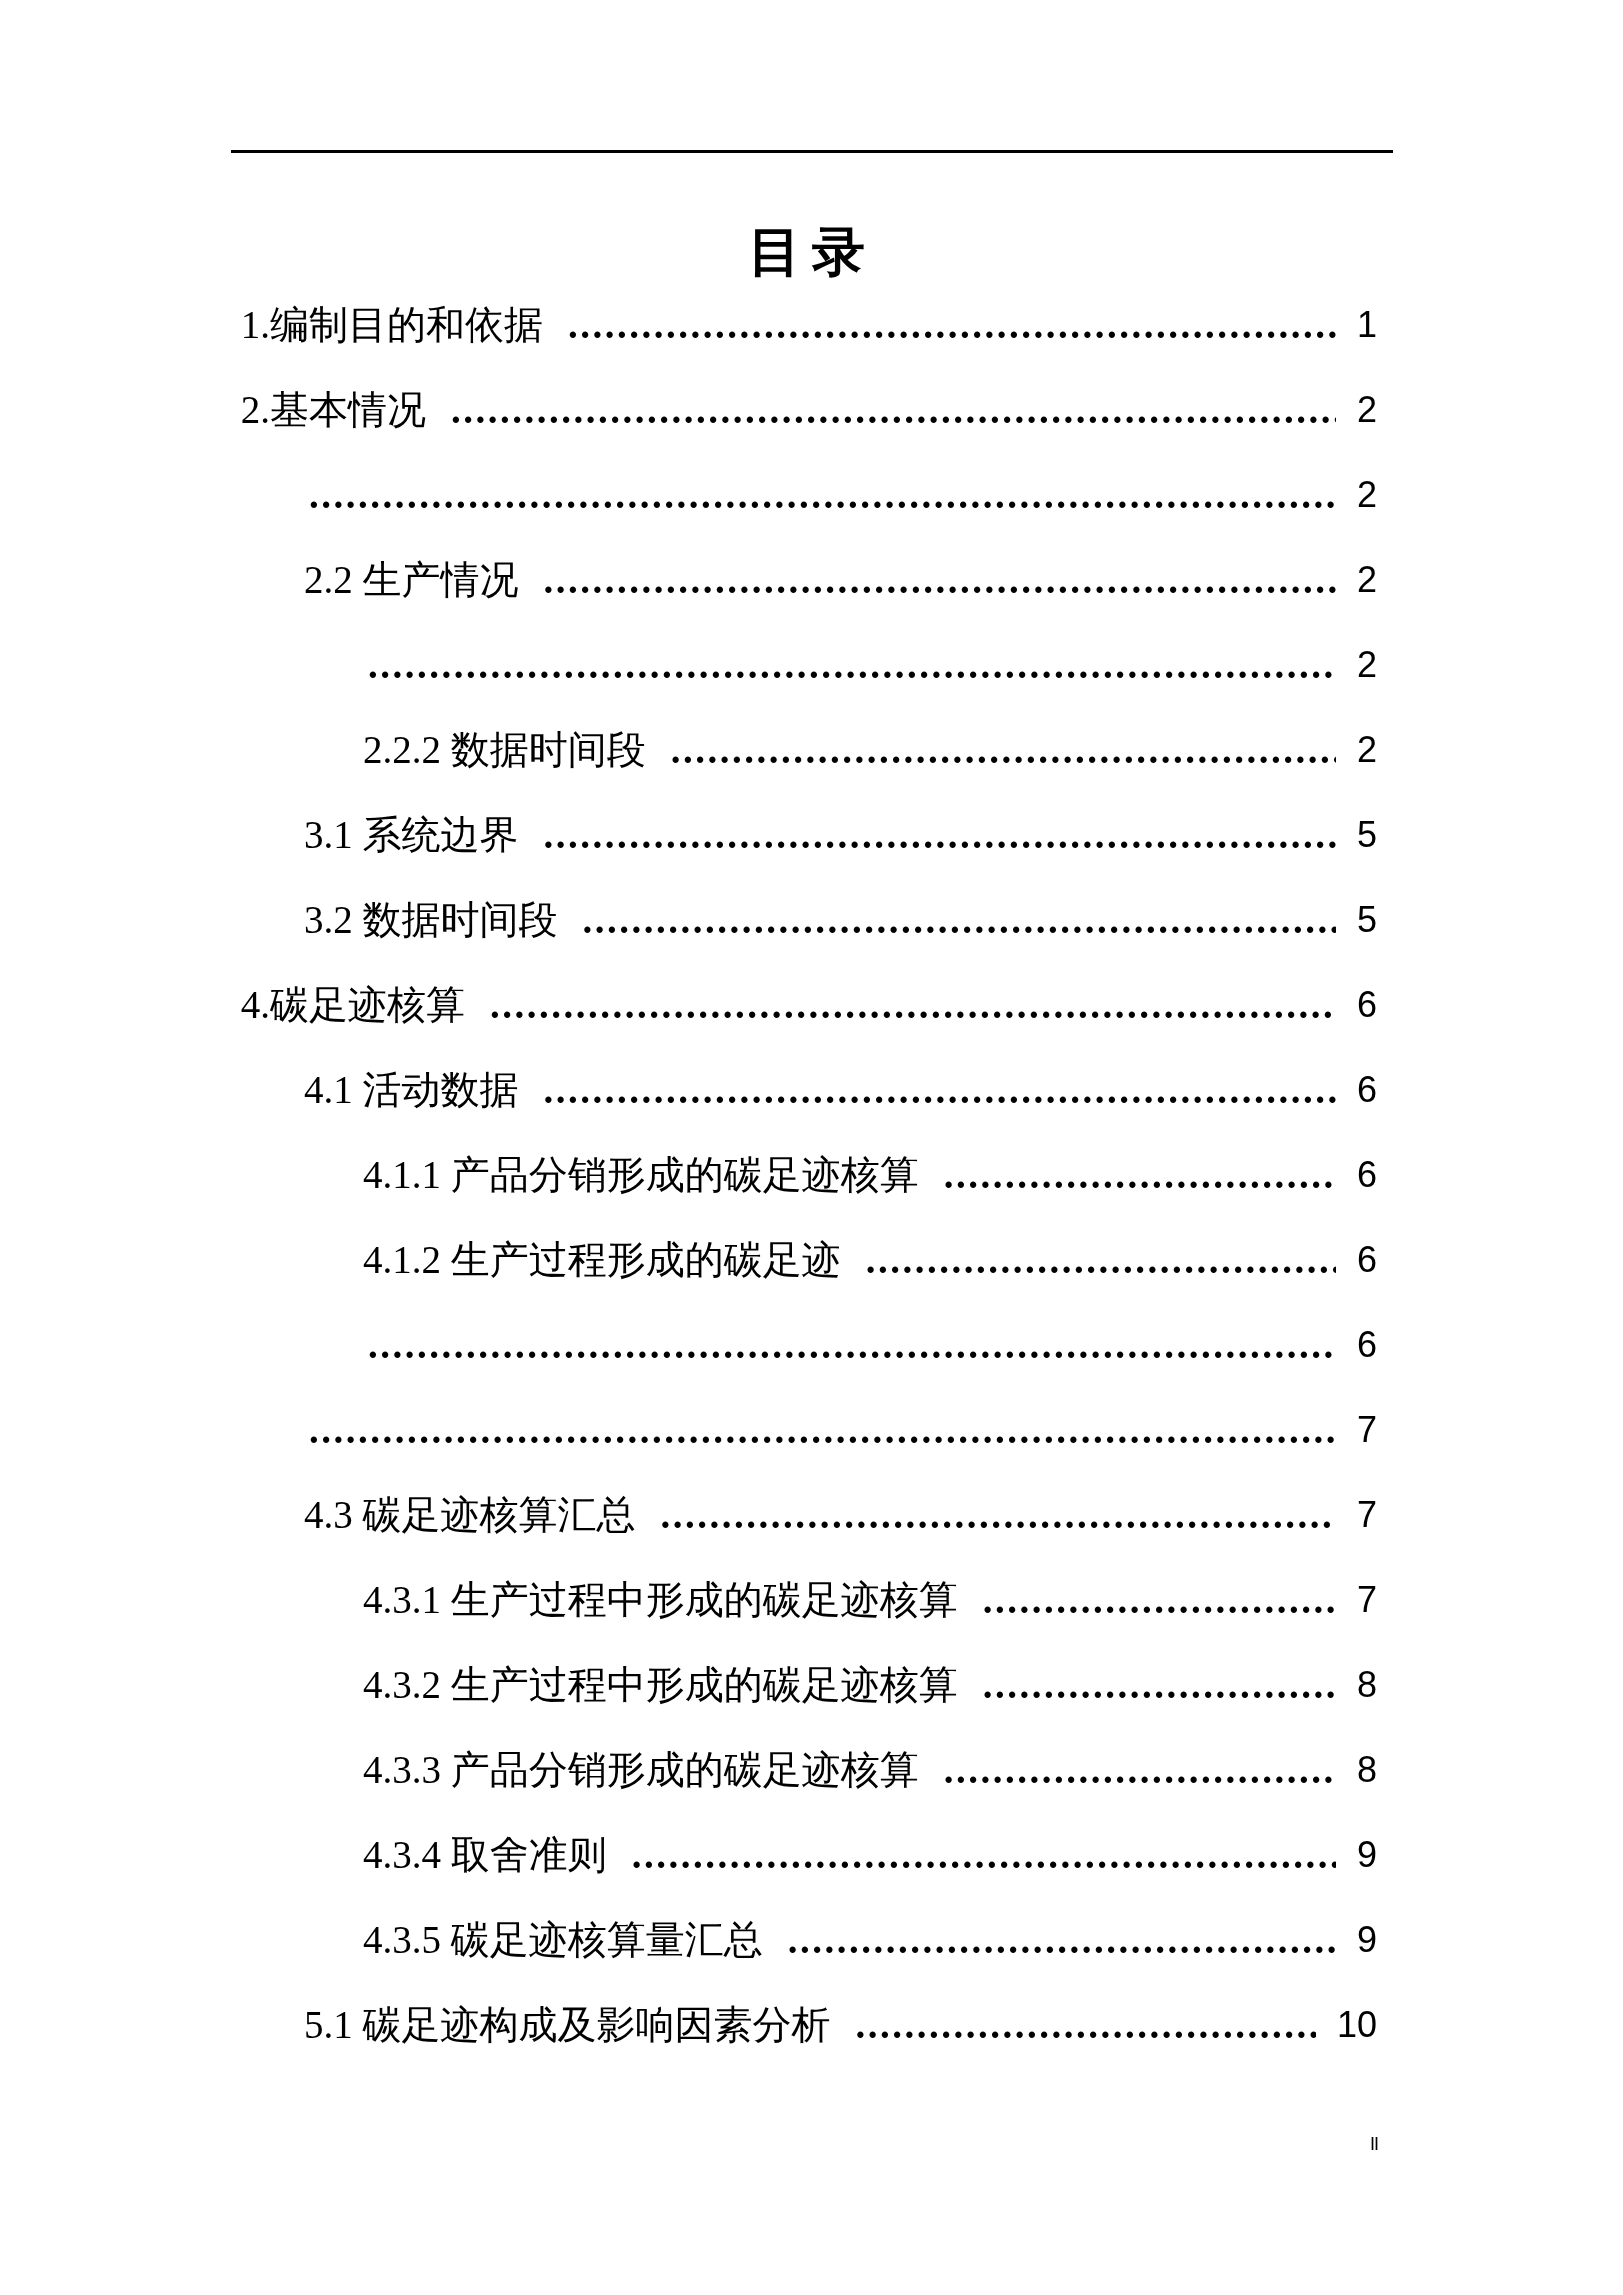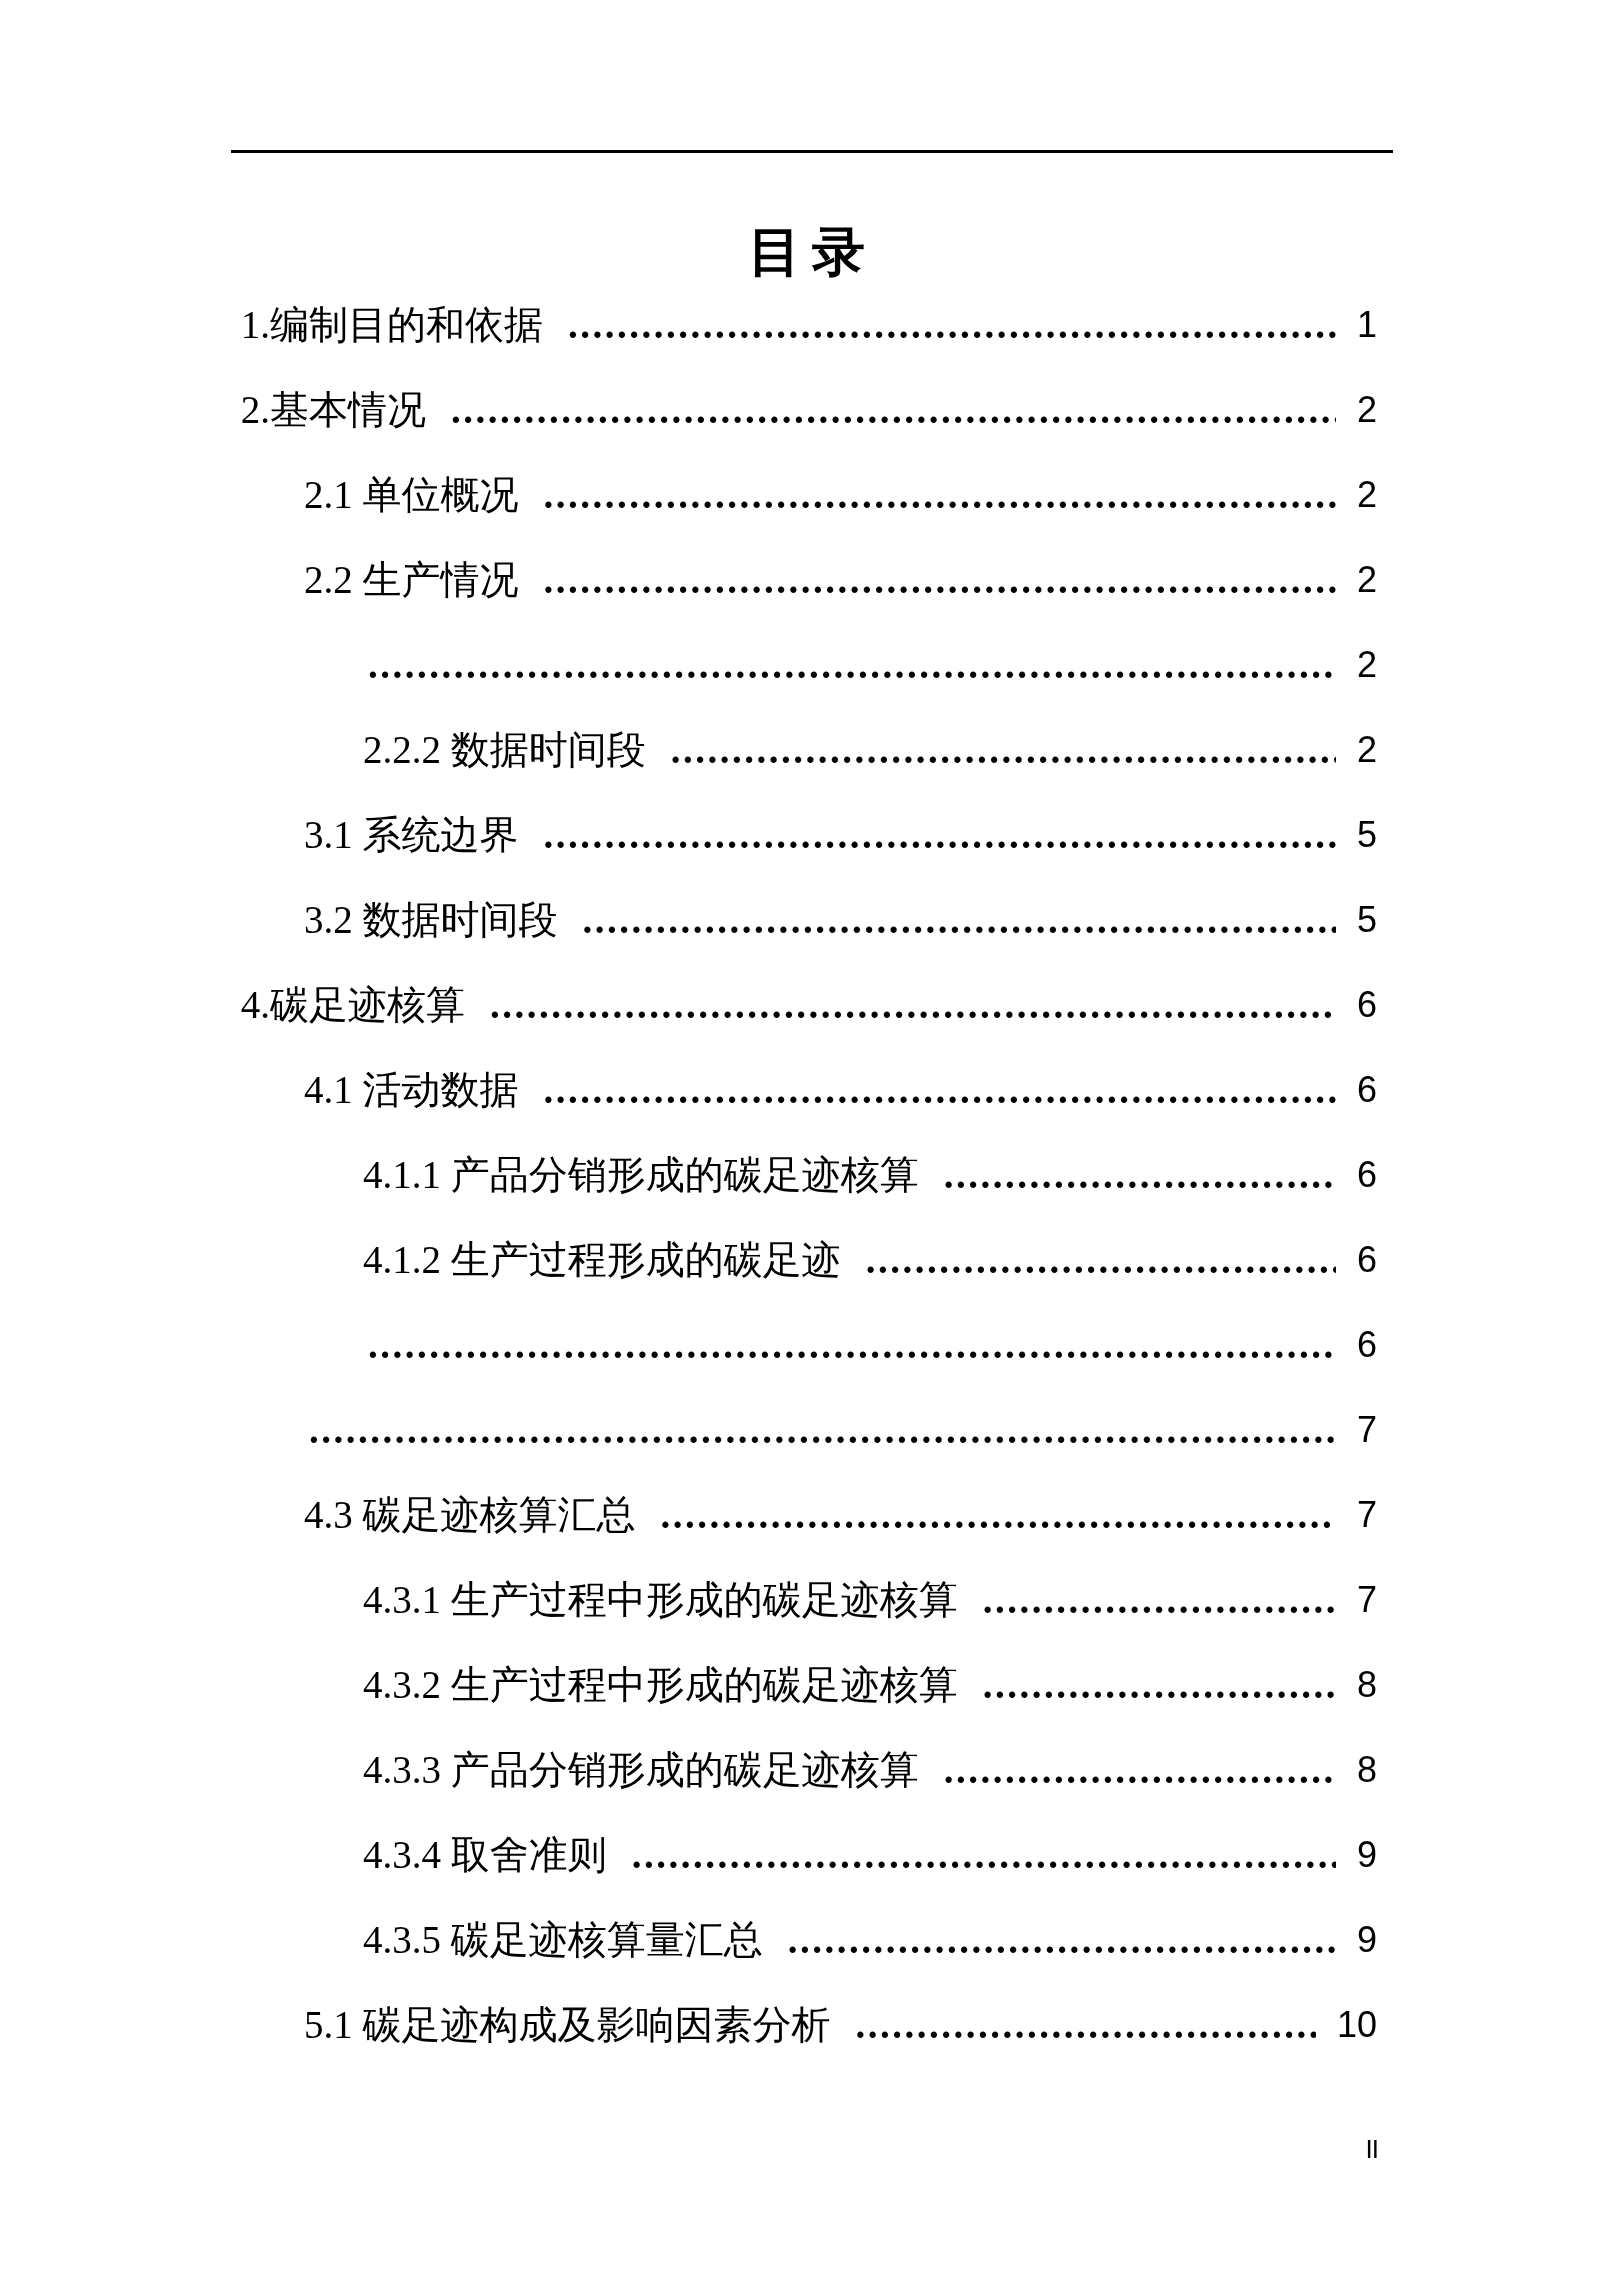--- a/index.html
+++ b/index.html
@@ -72,21 +72,21 @@
   .toc-page {
     flex: 0 0 auto;
     font-family: "Liberation Sans", "DejaVu Sans", sans-serif;
     font-size: 36px;
   }
   .footer-pagenum {
     position: absolute;
     right: 245px;
     top: 2134px;
     font-family: "Liberation Sans", "DejaVu Sans", sans-serif;
-    font-size: 26px;
+    font-size: 18px;
     letter-spacing: -1px;
     line-height: normal;
   }
 </style>
 </head>
 <body>
 
 <div class="page">
   <div class="header-rule"></div>
   <div class="doc-title">目录</div>
@@ -95,21 +95,20 @@
     <span class="toc-label">1.编制目的和依据</span>
     <span class="toc-leader">................................................................................................................................................................</span>
     <span class="toc-page">1</span>
   </div>
       <div class="toc-entry lvl1">
     <span class="toc-label">2.基本情况</span>
     <span class="toc-leader">................................................................................................................................................................</span>
     <span class="toc-page">2</span>
   </div>
       <div class="toc-entry lvl2">
-    <span class="toc-label">2.1 单位概况</span>
     <span class="toc-leader">................................................................................................................................................................</span>
     <span class="toc-page">2</span>
   </div>
       <div class="toc-entry lvl2">
     <span class="toc-label">2.2 生产情况</span>
     <span class="toc-leader">................................................................................................................................................................</span>
     <span class="toc-page">2</span>
   </div>
       <div class="toc-entry lvl3">
     <span class="toc-leader">................................................................................................................................................................</span>

